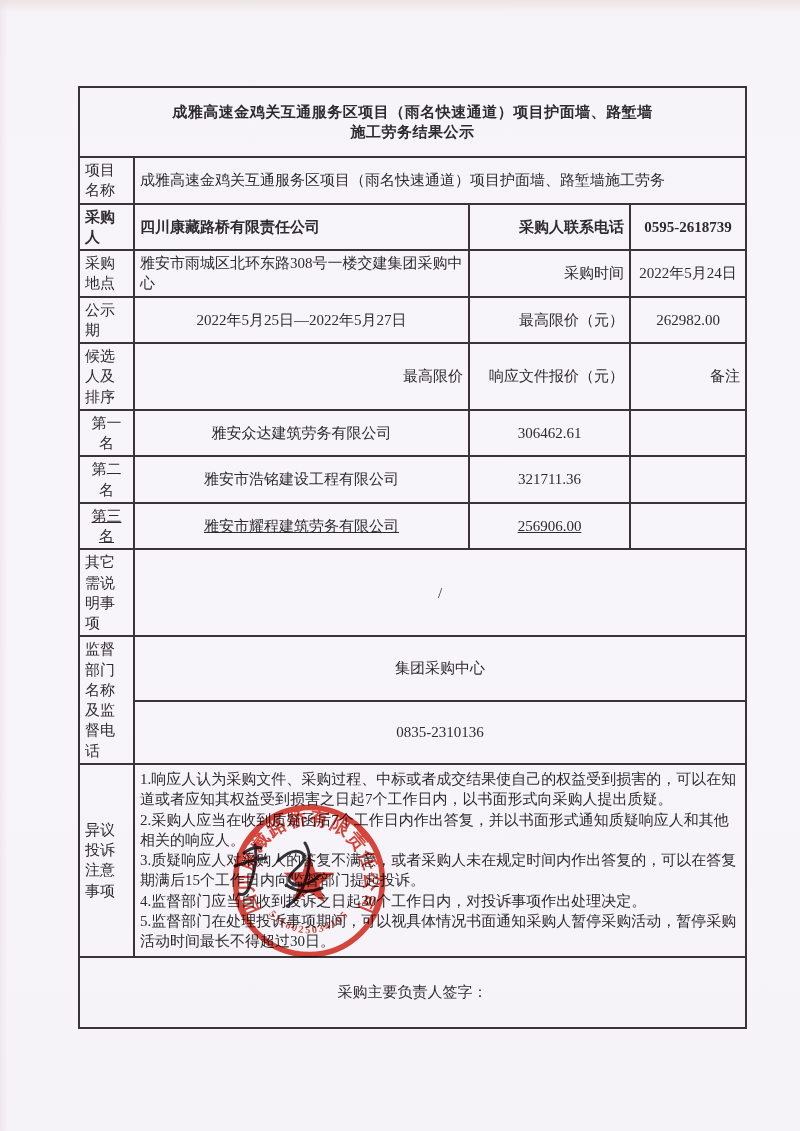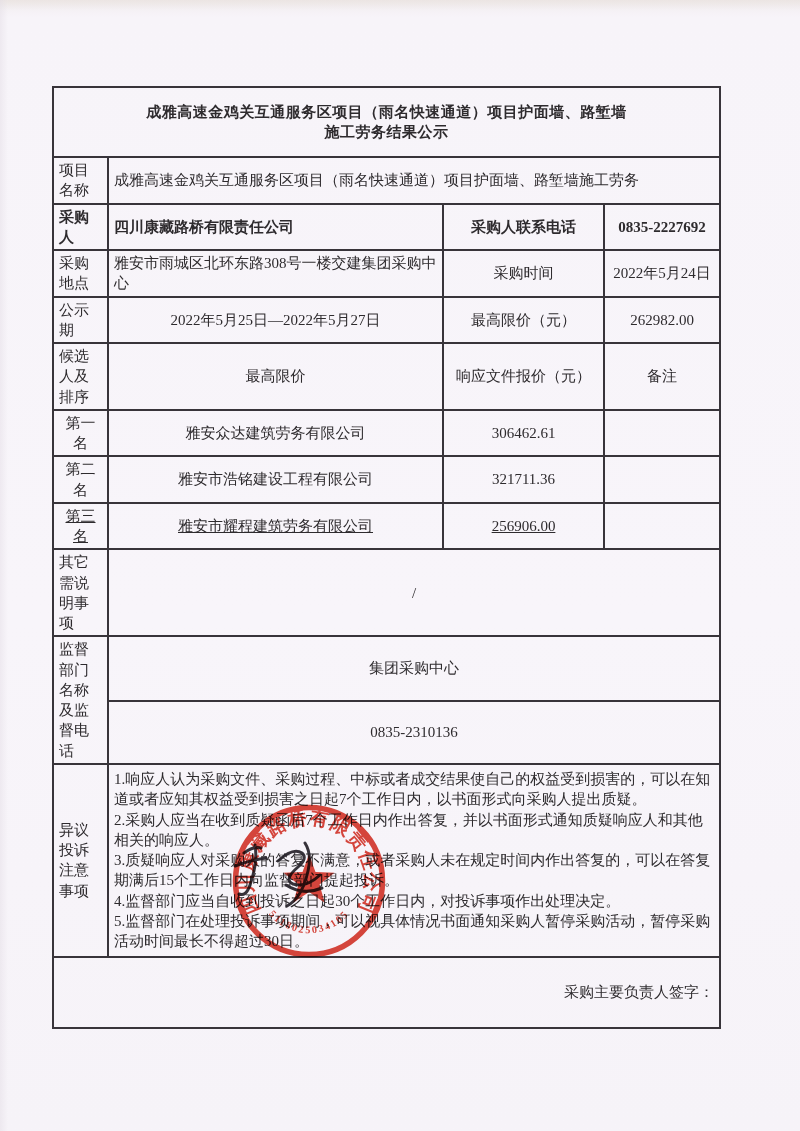--- a/index.html
+++ b/index.html
@@ -19,21 +19,21 @@
     position:absolute;top:0;left:0;right:0;height:10px;
     background:linear-gradient(180deg,#e7dfda 0%,rgba(231,223,218,0) 100%);
     opacity:.55;
   }
   .scan-edge-left{
     position:absolute;top:0;left:0;bottom:0;width:8px;
     background:linear-gradient(90deg,#e4dee6 0%,rgba(228,222,230,0) 100%);
     opacity:.5;
   }
   table.doc{
-    position:absolute;left:52px;top:86px;
+    position:absolute;left:78px;top:86px;
     width:667px;
     border-collapse:collapse;
     table-layout:fixed;
   }
   table.doc td{
     border:2px solid #38343a;
     font-size:15px;
     line-height:1.35;
     padding:2px 5px;
     word-break:break-all;
@@ -41,42 +41,42 @@
     background:transparent;
   }
   td.title-cell{
     text-align:center;font-weight:bold;font-size:19px;line-height:1.45;
     letter-spacing:.5px;padding:4px 10px;
   }
   td.lab{font-size:13px;padding:2px 1px;text-align:left;line-height:1.32;}
   td.lab-rank{font-size:14px;text-align:center;}
   td.c{text-align:center;}
   td.l{text-align:left;padding-left:7px;}
-  td.head{text-align:center;font-size:15px;}
+  td.head{text-align:right;font-size:15px;}
   tr.r-title{height:70px;}
   tr.r-project{height:43px;}
   tr.r-purchaser{height:45px;font-weight:bold;}
   tr.r-location{height:46px;}
   tr.r-period{height:41px;}
   tr.r-candheader{height:47px;}
   tr.r-cand{height:45px;margin-left:40px;}
   tr.r-cand3{height:44px;text-decoration:underline;}
   tr.r-other{height:44px;}
   tr.r-supa{height:37px;padding-left:24px;}
   tr.r-supb{height:36px;margin-left:12px;}
   tr.r-objection{height:193px;}
   tr.r-sign{height:71px;}
   td.objection-text{
     vertical-align:middle;
     font-size:15px;line-height:21.5px;
     padding:3px 8px 3px 6px;
     text-align:left;
   }
   td.sign-cell{
-    text-align:right;vertical-align:middle;
+    text-align:center;vertical-align:middle;
     font-size:15px;padding-left:7px;
   }
   .seal{
     position:absolute;left:230px;top:802px;
     width:158px;height:158px;
     mix-blend-mode:multiply;
     opacity:.92;
   }
   .handwriting{
     position:absolute;left:228px;top:833px;
@@ -108,21 +108,21 @@
 
     <tr class="r-project">
       <td class="lab">项目名称</td>
       <td class="l" colspan="3">成雅高速金鸡关互通服务区项目（雨名快速通道）项目护面墙、路堑墙施工劳务</td>
     </tr>
 
     <tr class="r-purchaser">
       <td class="lab">采购人</td>
       <td class="l">四川康藏路桥有限责任公司</td>
       <td class="head">采购人联系电话</td>
-      <td class="c">0835-2227692</td>
+      <td class="c">0595-2618739</td>
     </tr>
 
     <tr class="r-location">
       <td class="lab">采购地点</td>
       <td class="l">雅安市雨城区北环东路308号一楼交建集团采购中心</td>
       <td class="head">采购时间</td>
       <td class="c">2022年5月24日</td>
     </tr>
 
     <tr class="r-period">

